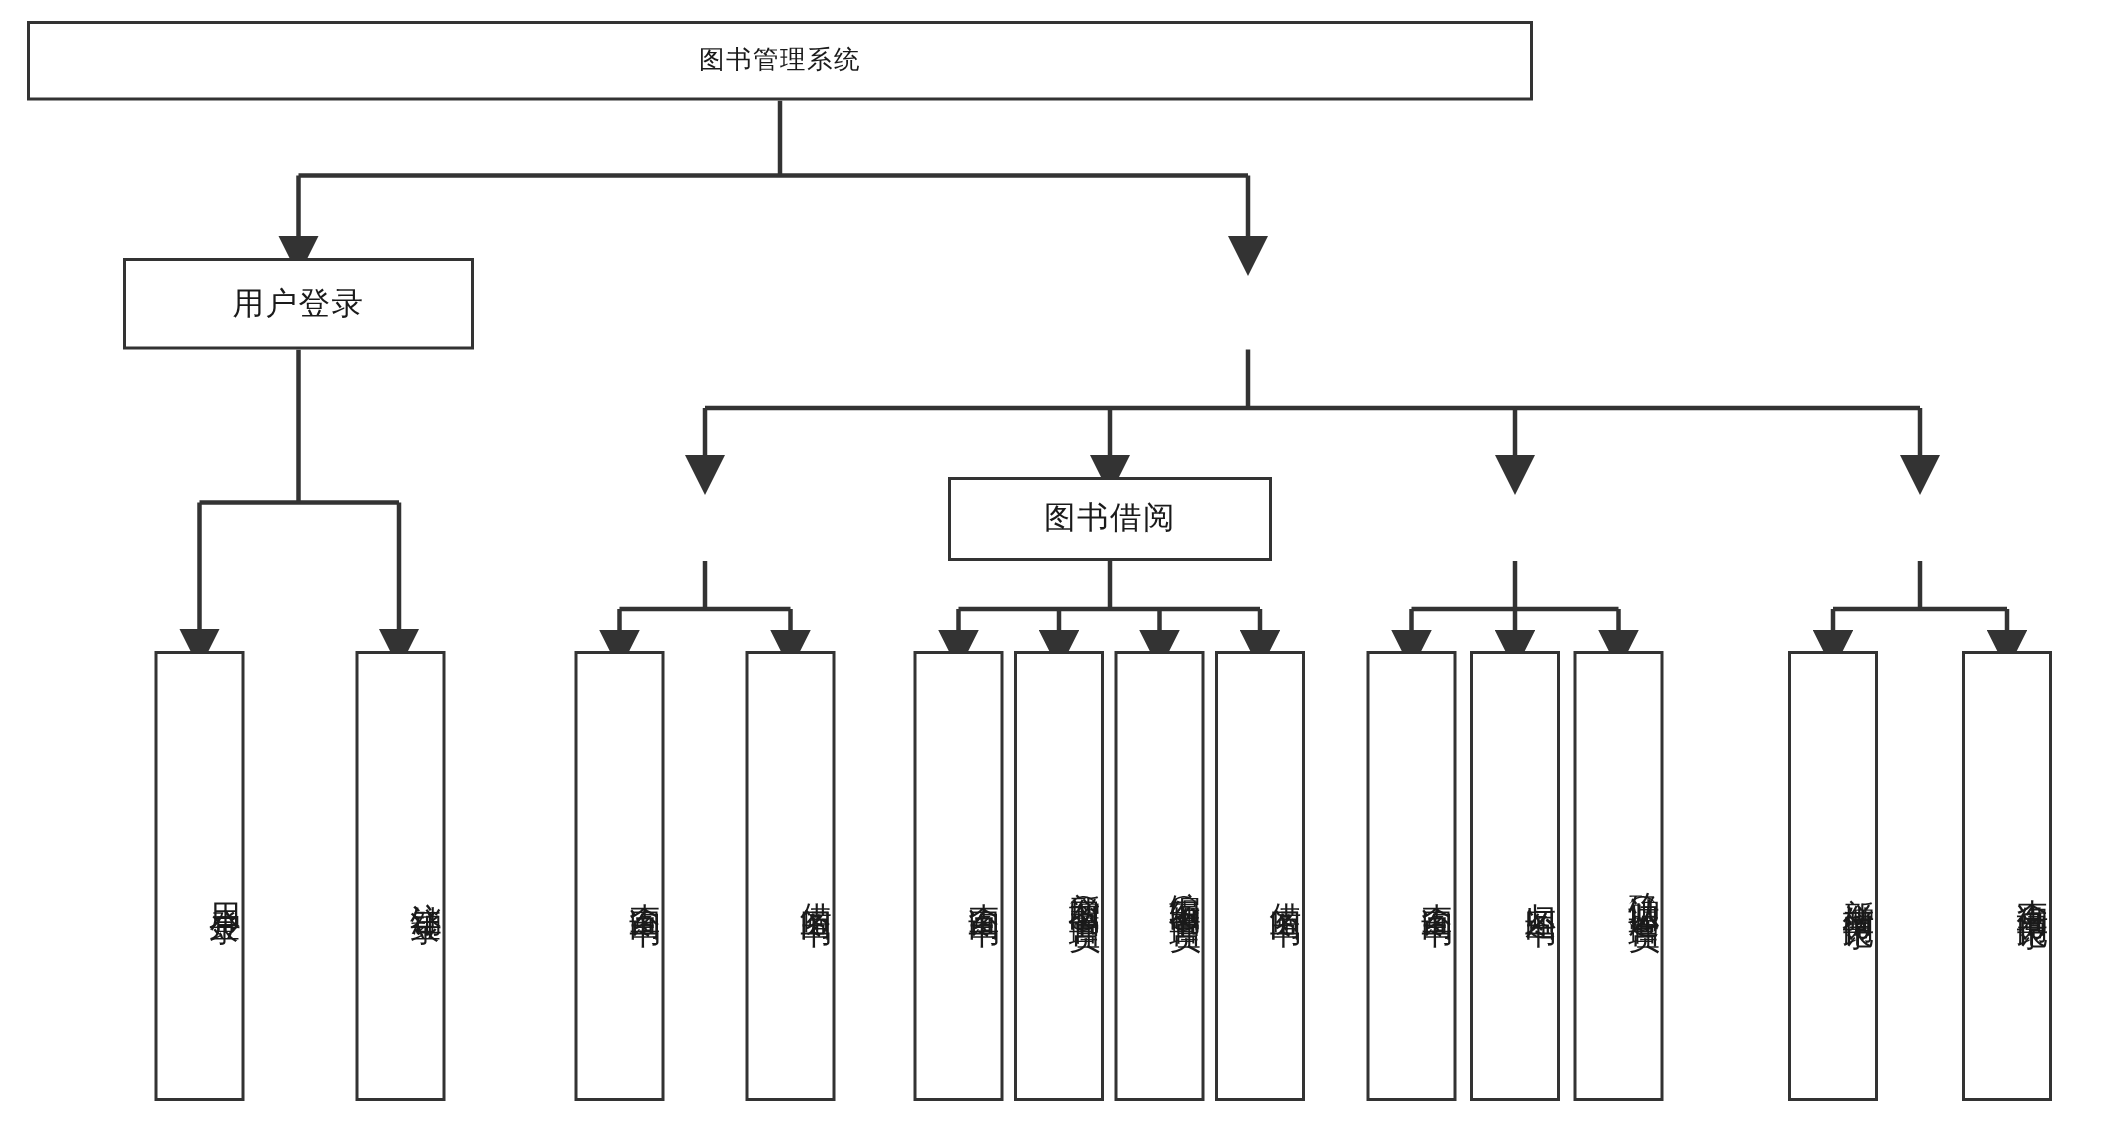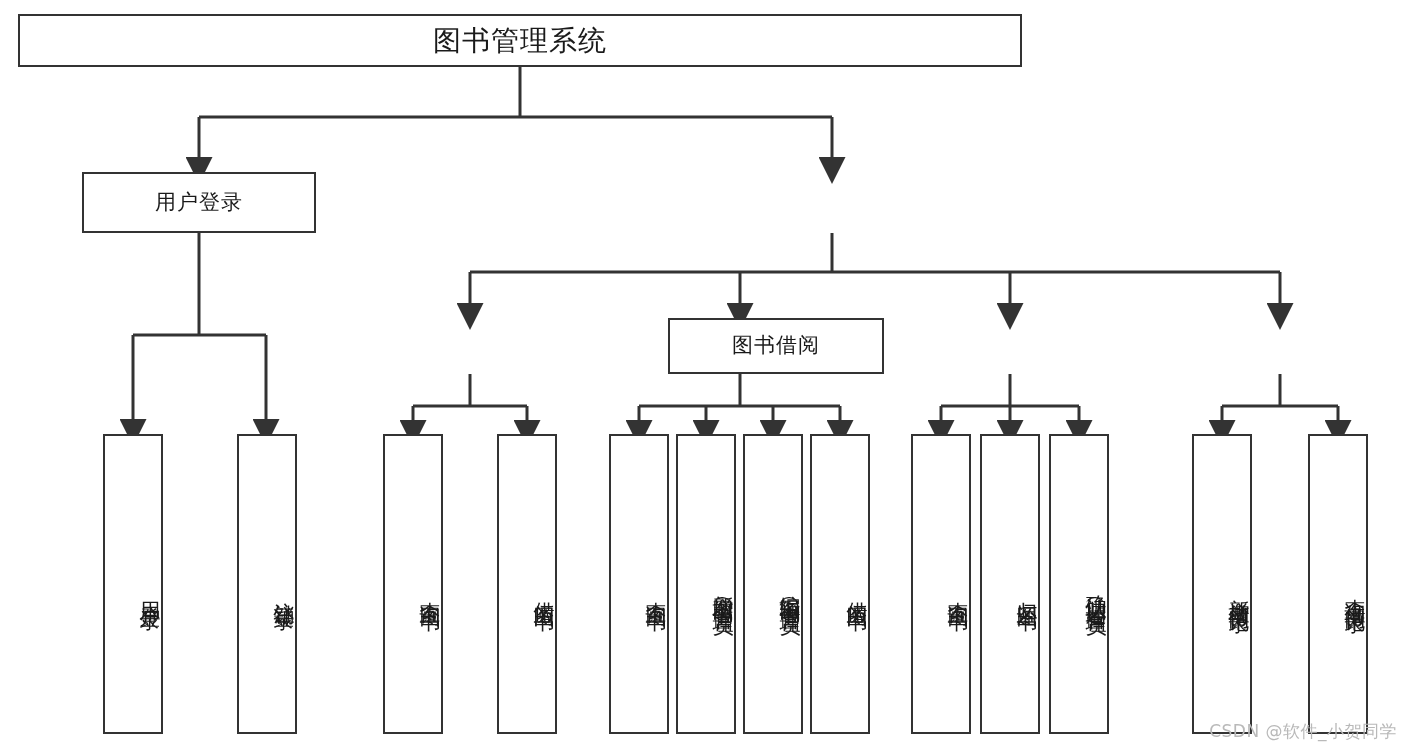--- a/index.html
+++ b/index.html
@@ -34,21 +34,21 @@
     align-items: center;
     justify-content: center;
     color: #1a1a1a;
   }
   .node.h {
     font-size: 21px;
     letter-spacing: 1px;
     line-height: 1.2;
   }
   .node.root {
-    font-size: 28px;
+    font-size: 17px;
   }
   .node.v {
     writing-mode: vertical-rl;
     text-orientation: upright;
     align-items: flex-start;
     justify-content: center;
     padding-top: 14px;
     font-size: 21px;
     letter-spacing: 3px;
     line-height: 1.05;
@@ -123,21 +123,21 @@
   </svg>
 
   <div class="node h root" style="left:18px;top:14px;width:1004px;height:53px;">
     <span>图书管理系统</span>
   </div>
 
   <div class="node h" style="left:82px;top:172px;width:234px;height:61px;">
     <span>用户登录</span>
   </div>
 
-  <div class="node h" style="left:668px;top:318px;width:216px;height:56px;">
+  <div class="node h" style="left:632px;top:318px;width:216px;height:56px;">
     <span>图书借阅</span>
   </div>
 
   <div class="node v" style="left:103px;top:434px;width:60px;height:300px;">
     <span>用户登录</span>
   </div>
   <div class="node v" style="left:237px;top:434px;width:60px;height:300px;">
     <span>注销登录</span>
   </div>
 
@@ -171,15 +171,14 @@
     <span>确认归还（管理员）</span>
   </div>
 
   <div class="node v" style="left:1192px;top:434px;width:60px;height:300px;">
     <span>新增借阅记录</span>
   </div>
   <div class="node v" style="left:1308px;top:434px;width:60px;height:300px;">
     <span>查询借阅记录</span>
   </div>
 
-  <div class="watermark">CSDN @软件_小贺同学</div>
 
 </div>
 
 </body></html>

